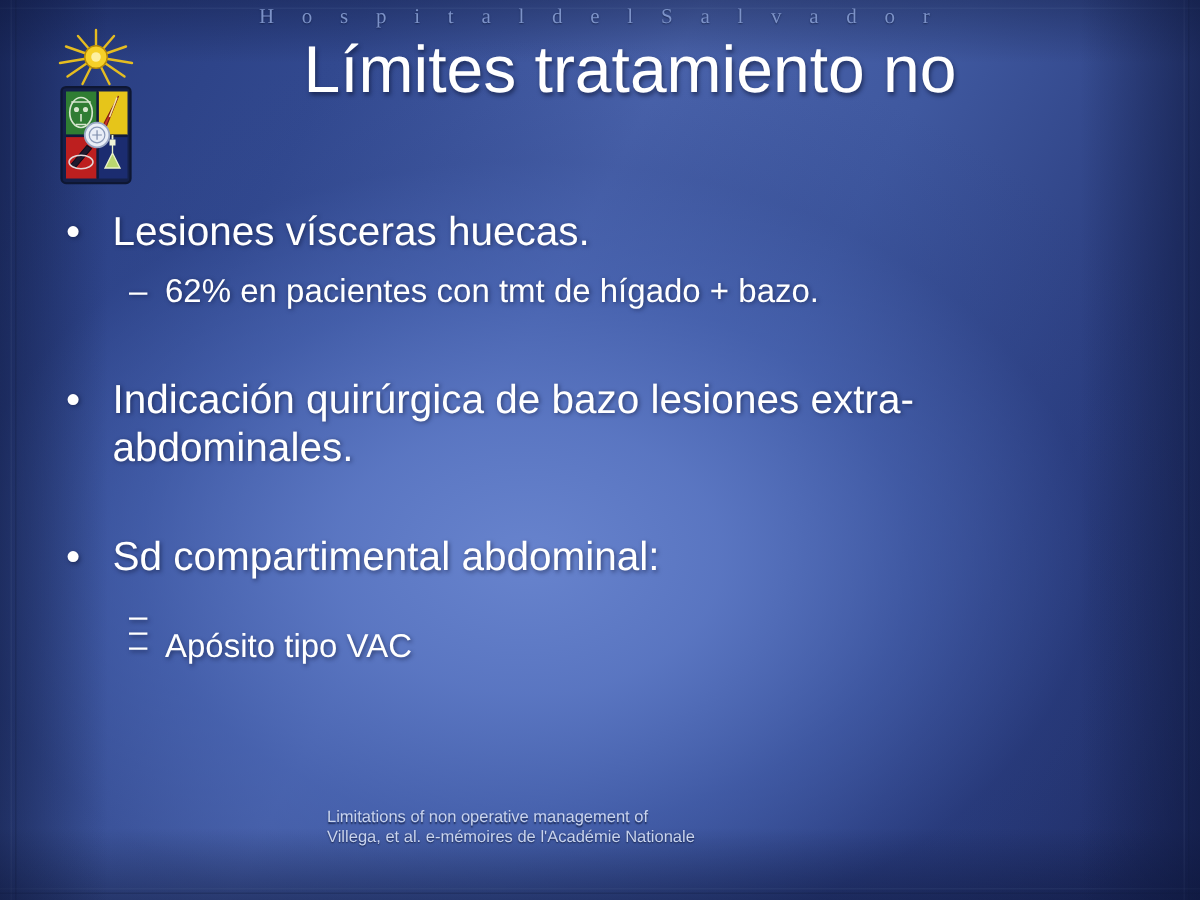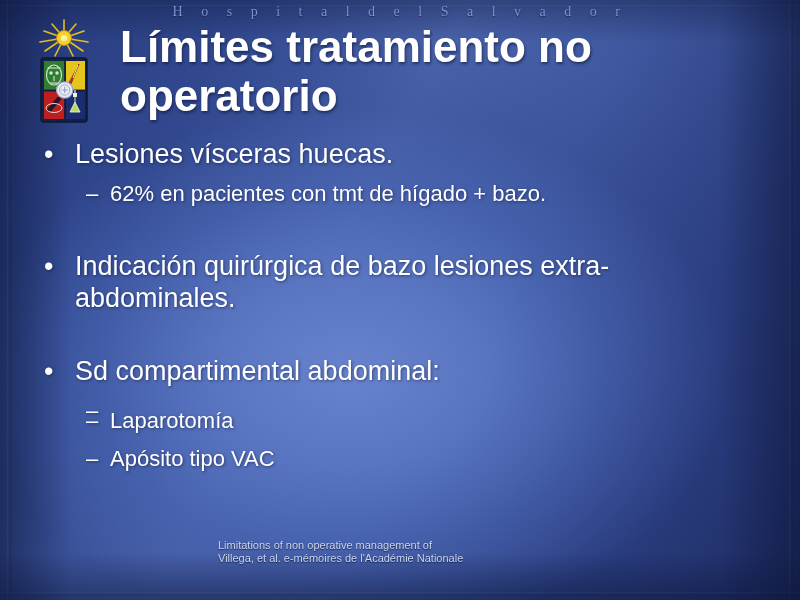--- a/index.html
+++ b/index.html
@@ -98,24 +98,25 @@
     height: 112px;
   }
   .logo svg { display: block; }
 
   
   .slide-title {
     position: absolute;
     left: 120px;
     top: 22px;
     width: 600px;
+    text-align: center;
     color: #ffffff;
     font-size: 44px;
     line-height: 1.12;
-    font-weight: 700;
+    font-weight: 400;
     text-shadow: 1px 2px 3px rgba(12,20,52,0.60);
   }
 
   
   .body-area {
     position: absolute;
     left: 0;
     top: 138px;
     width: 800px;
   }
@@ -246,21 +247,20 @@
 
           <circle cx="31.7" cy="72" r="8.2" fill="#e9eef7" stroke="#9aa8c4" stroke-width="1.2"></circle>
           <circle cx="31.7" cy="72" r="5.2" fill="none" stroke="#8a99b8" stroke-width="0.8"></circle>
           <path d="M28.5 72 h6.4 M31.7 68.8 v6.4" stroke="#7c8bab" stroke-width="0.8"></path>
         </g>
       </svg>
     </div>
 
     <div class="slide-title">
       <div>Límites tratamiento no</div>
-      <div>operatorio</div>
     </div>
 
     <div class="body-area">
 
       <div class="bullet-l1">
         <span class="mark">•</span>
         <span>Lesiones vísceras huecas.</span>
       </div>
       <div class="spacer-sm"></div>
       <div class="bullet-l2">
@@ -281,21 +281,20 @@
         <span class="mark">•</span>
         <span>Sd compartimental abdominal:</span>
       </div>
       <div class="spacer-sm"></div>
       <div class="bullet-l2">
         <span class="mark">–</span>
       </div>
       <div class="spacer-sm"></div>
       <div class="bullet-l2">
         <span class="mark">–</span>
-        <span>Laparotomía</span>
       </div>
       <div class="spacer-sm"></div>
       <div class="bullet-l2">
         <span class="mark">–</span>
         <span>Apósito tipo VAC</span>
       </div>
     </div>
 
     <div class="citation">
       <div>Limitations of non operative management of</div>

